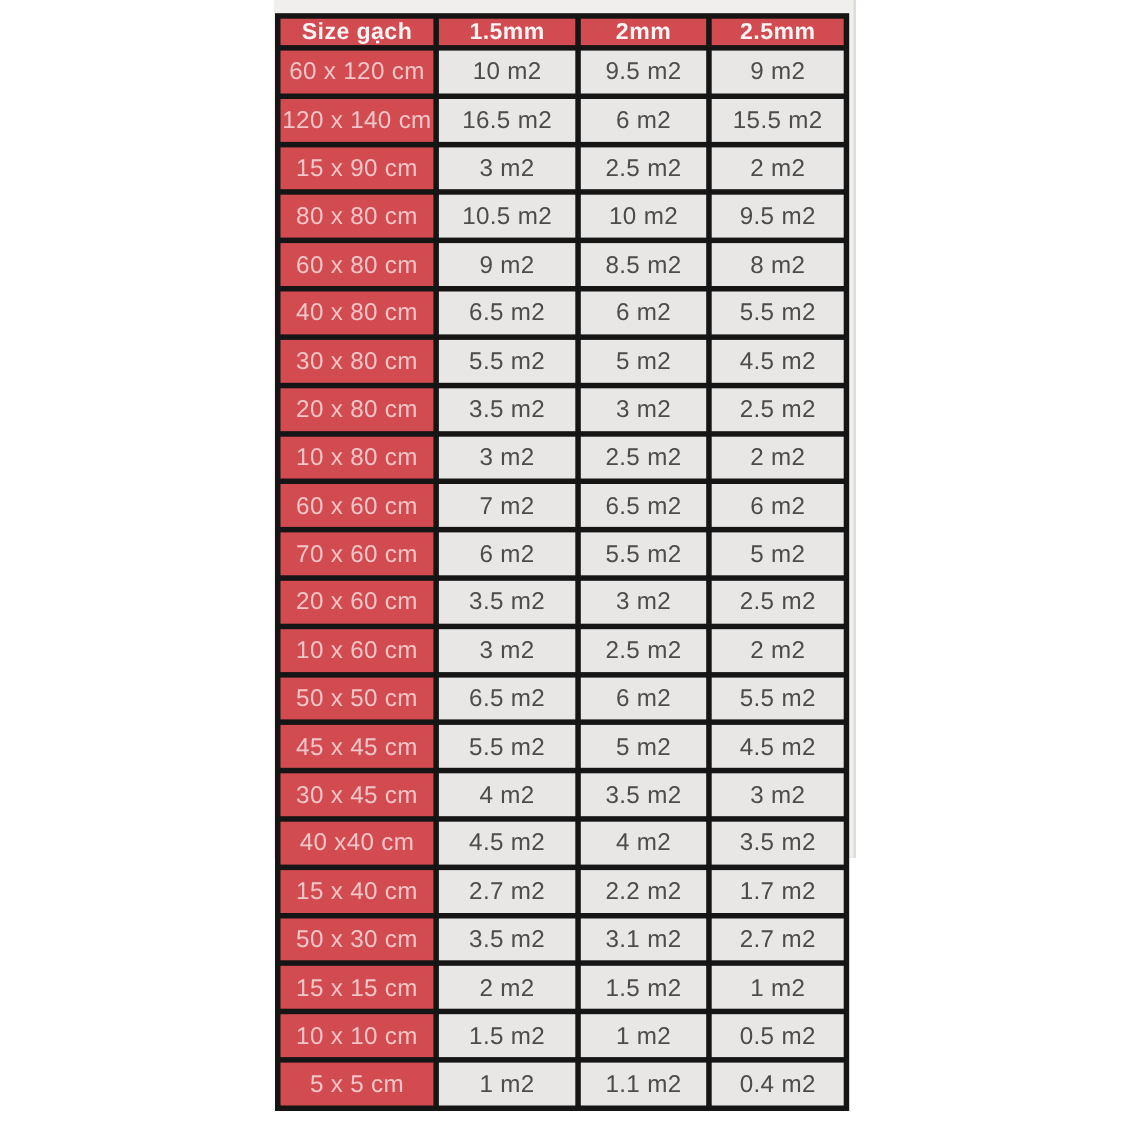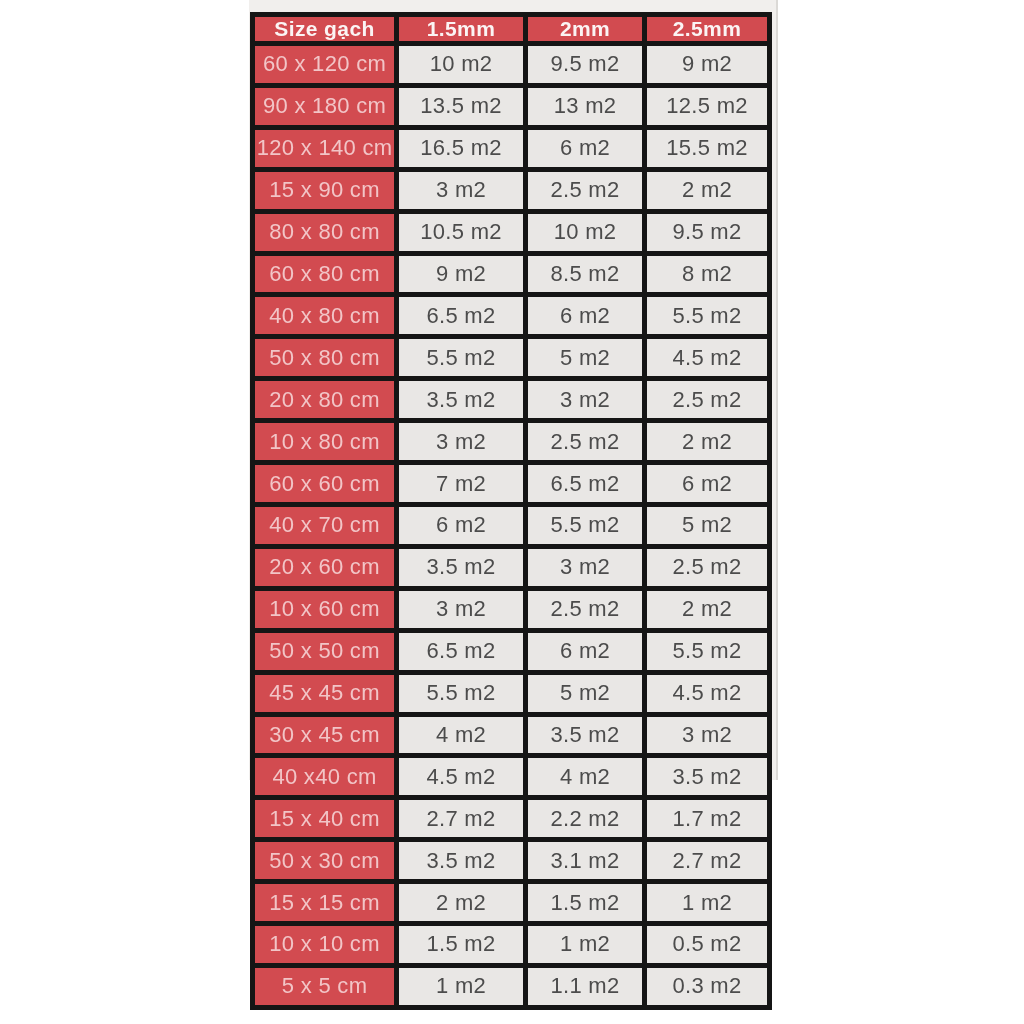--- a/index.html
+++ b/index.html
@@ -83,26 +83,20 @@
       </tr>
     </thead>
     <tbody>
         <tr>
           <td class="size-cell">60 x 120 cm</td>
           <td class="value-cell">10 m2</td>
           <td class="value-cell">9.5 m2</td>
           <td class="value-cell">9 m2</td>
         </tr>
         <tr>
-          <td class="size-cell">90 x 180 cm</td>
-          <td class="value-cell">13.5 m2</td>
-          <td class="value-cell">13 m2</td>
-          <td class="value-cell">12.5 m2</td>
-        </tr>
-        <tr>
           <td class="size-cell">120 x 140 cm</td>
           <td class="value-cell">16.5 m2</td>
           <td class="value-cell">6 m2</td>
           <td class="value-cell">15.5 m2</td>
         </tr>
         <tr>
           <td class="size-cell">15 x 90 cm</td>
           <td class="value-cell">3 m2</td>
           <td class="value-cell">2.5 m2</td>
           <td class="value-cell">2 m2</td>
@@ -119,21 +113,21 @@
           <td class="value-cell">8.5 m2</td>
           <td class="value-cell">8 m2</td>
         </tr>
         <tr>
           <td class="size-cell">40 x 80 cm</td>
           <td class="value-cell">6.5 m2</td>
           <td class="value-cell">6 m2</td>
           <td class="value-cell">5.5 m2</td>
         </tr>
         <tr>
-          <td class="size-cell">50 x 80 cm</td>
+          <td class="size-cell">30 x 80 cm</td>
           <td class="value-cell">5.5 m2</td>
           <td class="value-cell">5 m2</td>
           <td class="value-cell">4.5 m2</td>
         </tr>
         <tr>
           <td class="size-cell">20 x 80 cm</td>
           <td class="value-cell">3.5 m2</td>
           <td class="value-cell">3 m2</td>
           <td class="value-cell">2.5 m2</td>
         </tr>
@@ -143,21 +137,21 @@
           <td class="value-cell">2.5 m2</td>
           <td class="value-cell">2 m2</td>
         </tr>
         <tr>
           <td class="size-cell">60 x 60 cm</td>
           <td class="value-cell">7 m2</td>
           <td class="value-cell">6.5 m2</td>
           <td class="value-cell">6 m2</td>
         </tr>
         <tr>
-          <td class="size-cell">40 x 70 cm</td>
+          <td class="size-cell">70 x 60 cm</td>
           <td class="value-cell">6 m2</td>
           <td class="value-cell">5.5 m2</td>
           <td class="value-cell">5 m2</td>
         </tr>
         <tr>
           <td class="size-cell">20 x 60 cm</td>
           <td class="value-cell">3.5 m2</td>
           <td class="value-cell">3 m2</td>
           <td class="value-cell">2.5 m2</td>
         </tr>
@@ -212,17 +206,17 @@
         <tr>
           <td class="size-cell">10 x 10 cm</td>
           <td class="value-cell">1.5 m2</td>
           <td class="value-cell">1 m2</td>
           <td class="value-cell">0.5 m2</td>
         </tr>
         <tr>
           <td class="size-cell">5 x 5 cm</td>
           <td class="value-cell">1 m2</td>
           <td class="value-cell">1.1 m2</td>
-          <td class="value-cell">0.3 m2</td>
+          <td class="value-cell">0.4 m2</td>
         </tr>
       </tbody>
   </table>
 </div>
 
 </body></html>

